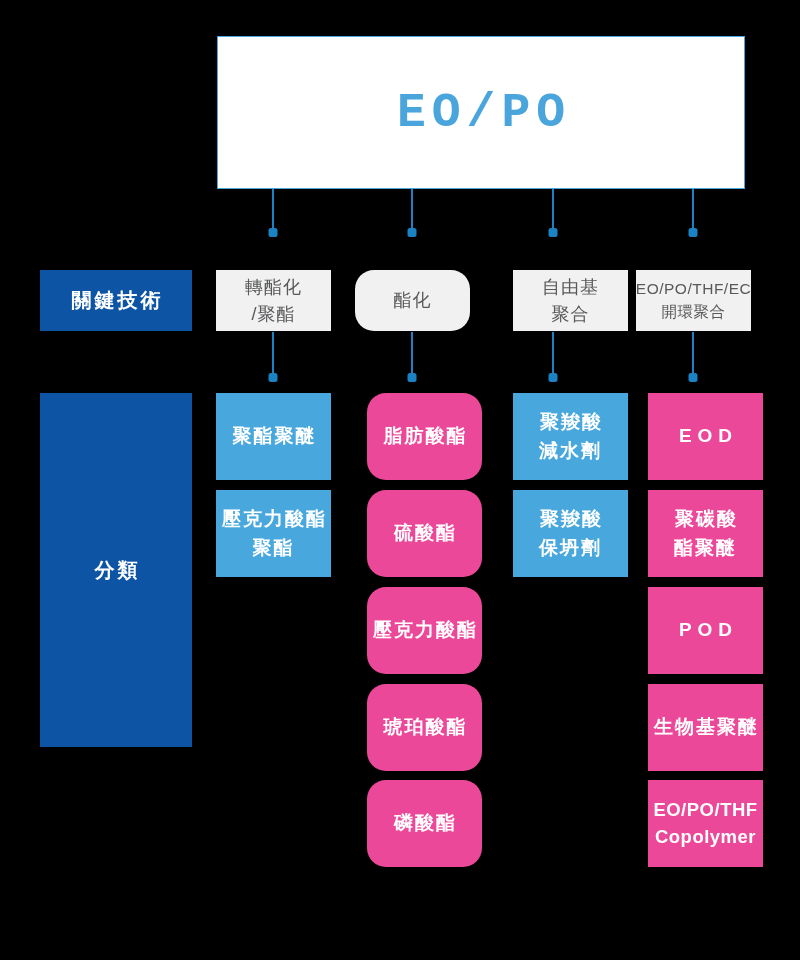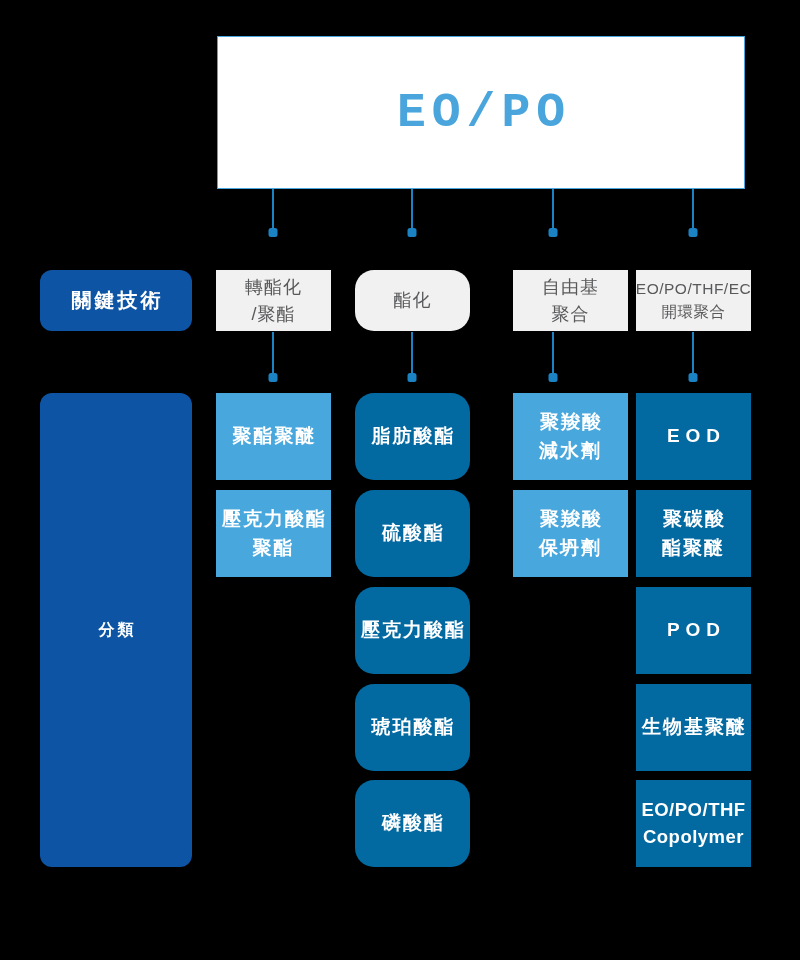--- a/index.html
+++ b/index.html
@@ -35,24 +35,24 @@
   }
   .ct { top:189px; height:48px; }
   .cb { top:332px; height:50px; }
   .x1 { left:272px; } .x2 { left:411px; } .x3 { left:552px; } .x4 { left:692px; }
 
   
   .label-box {
     position:absolute; left:40px; width:152px;
     background:#0d55a4; color:#ffffff;
     display:flex; align-items:center; justify-content:center;
-    font-weight:700; letter-spacing:3px; text-indent:3px;border-radius:12px;
+    font-weight:700; letter-spacing:3px; text-indent:3px;
   }
   .label-key { top:270px; height:61px; font-size:20px; }
-  .label-cls { top:393px; height:474px; font-size:16px; }
+  .label-cls { top:393px; height:354px; font-size:20px; }
 
   
   .tech-box {
     position:absolute; top:270px; height:61px; width:115px;
     background:#f1f1f1; color:#58595b;
     display:flex; align-items:center; justify-content:center;
     text-align:center; font-size:18px; font-weight:500;
     white-space:pre-line; line-height:1.45; letter-spacing:1px;
     box-sizing:border-box;
   }
@@ -62,21 +62,21 @@
   .product {
     position:absolute; width:115px; height:87px;
     display:flex; align-items:center; justify-content:center;
     text-align:center; color:#ffffff;
     font-size:19px; font-weight:700;
     letter-spacing:2px; text-indent:2px;
     line-height:1.5; white-space:pre-line;
     box-sizing:border-box;
   }
   .light { background:#48a7dc; }
-  .dark  { background:#0369a1; }
+  .dark  { background:#ec4899;margin-left:12px; }
 
   .c1 { left:216px; } .c2 { left:355px;border-radius:19px; } .c3 { left:513px; } .c4 { left:636px; }
   .r1 { top:393px; } .r2 { top:490px; } .r3 { top:587px; } .r4 { top:684px; } .r5 { top:780px; }
 
   .wide  { letter-spacing:6px; text-indent:6px; }
   .latin { letter-spacing:0.5px; text-indent:0; font-size:18.5px; line-height:1.45; }
 </style>
 </head>
 <body>
 

